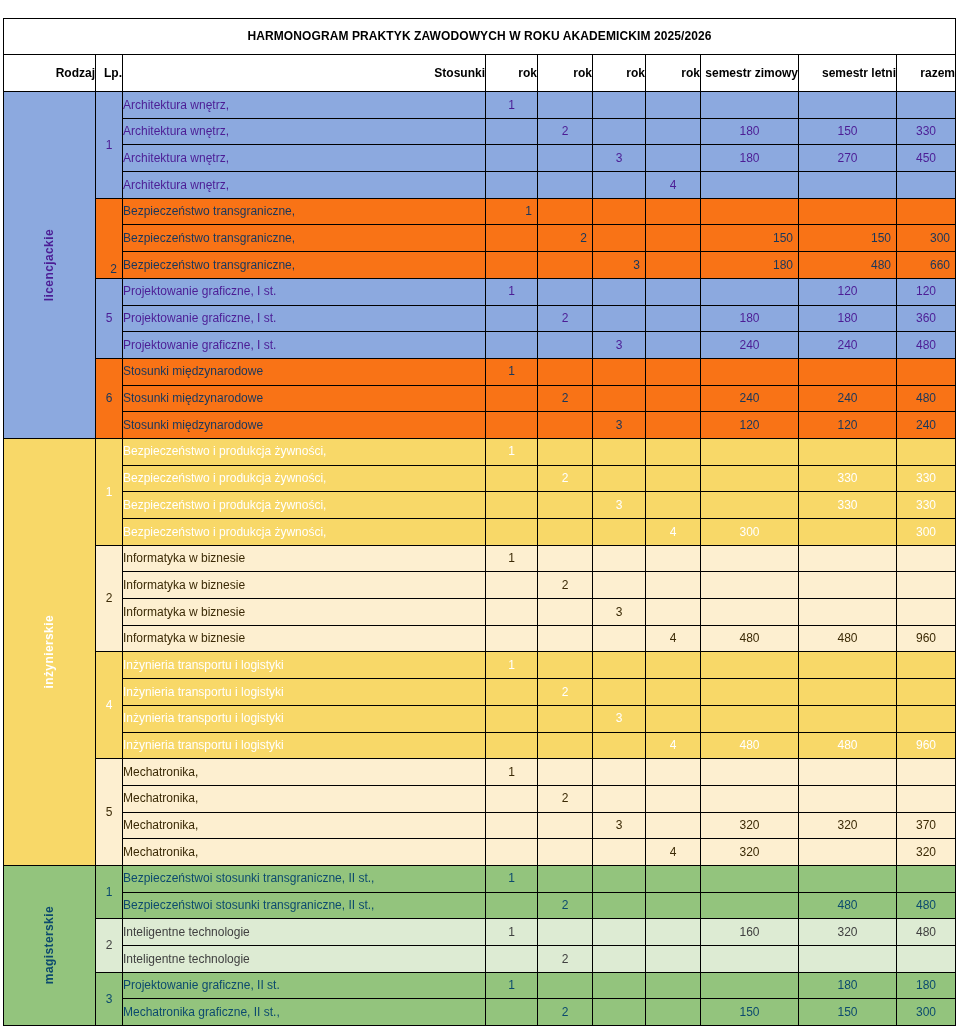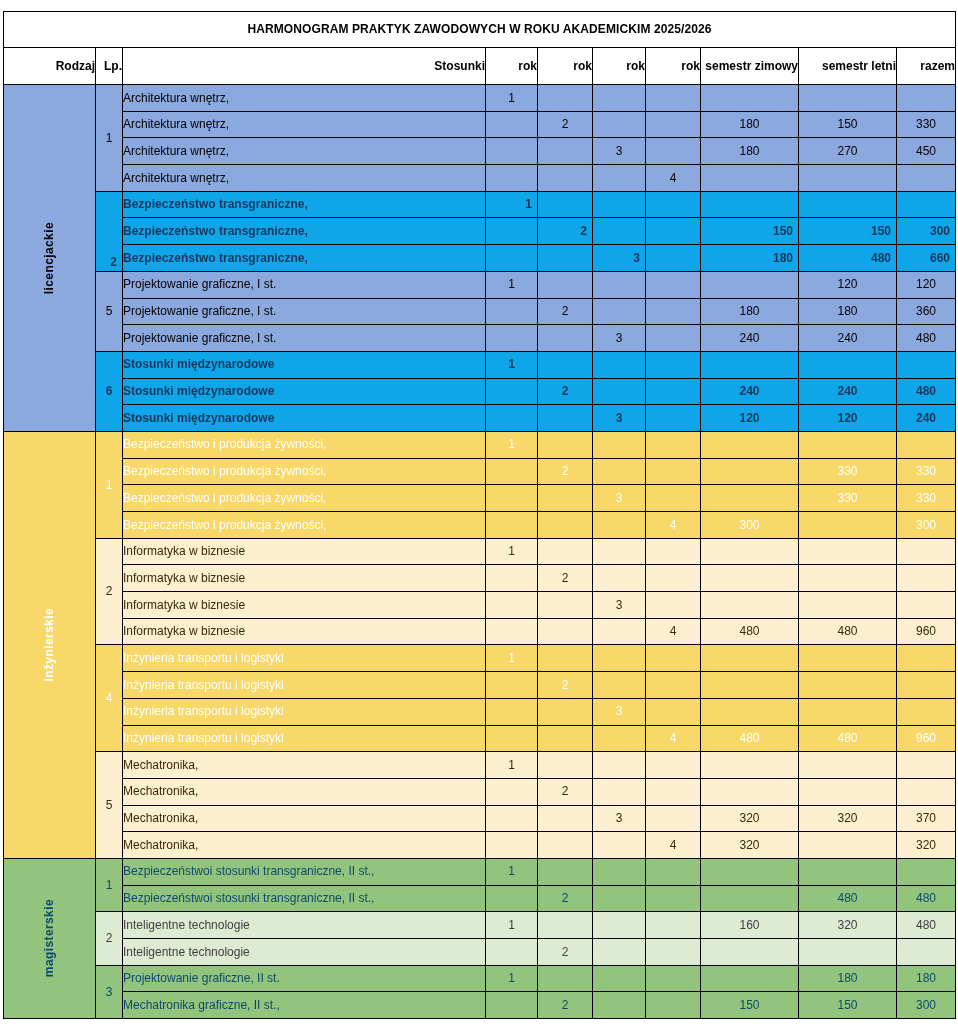--- a/index.html
+++ b/index.html
@@ -12,21 +12,21 @@
     height:1030px;
     position:relative;
     background:#ffffff;
     box-sizing:border-box;
     overflow:hidden;
   }
   table.grid{
     border-collapse:collapse;
     table-layout:fixed;
     width:952px;
-    margin:11px 3px 0 3px;
+    margin:18px 3px 0 3px;
   }
   table.grid td,table.grid th{
     border:1.6px solid #000000;
     padding:0;
     font-size:12px;
     line-height:1.05;
     vertical-align:middle;
     box-sizing:border-box;
     overflow:hidden;
     white-space:nowrap;
@@ -82,22 +82,22 @@
     font-size:12px;
   }
   td.num{
     text-align:center;
     font-size:12px;
   }
   td.num.right{text-align:right;padding-right:5px;}
   tr.r{height:26.7px;}
 
   
-  .bg-blue      {background:#8CA9DF;color:#000000;}
-  .bg-blue-lt   {background:#0ea5e9;color:#17375E;font-weight:bold;}
+  .bg-blue      {background:#8CA9DF;color:#4c1d95;}
+  .bg-blue-lt   {background:#f97316;color:#17375E;}
   .bg-orange    {background:#F8D868;color:#ffffff;}
   .bg-orange-lt {background:#FDEFD0;color:#3B2A06;}
   .bg-green     {background:#93C47D;color:#0c4a6e;}
   .bg-green-lt  {background:#DDEBD3;color:#404040;}
 </style>
 </head>
 <body>
 
 <div id="sheet">
   <table class="grid">

